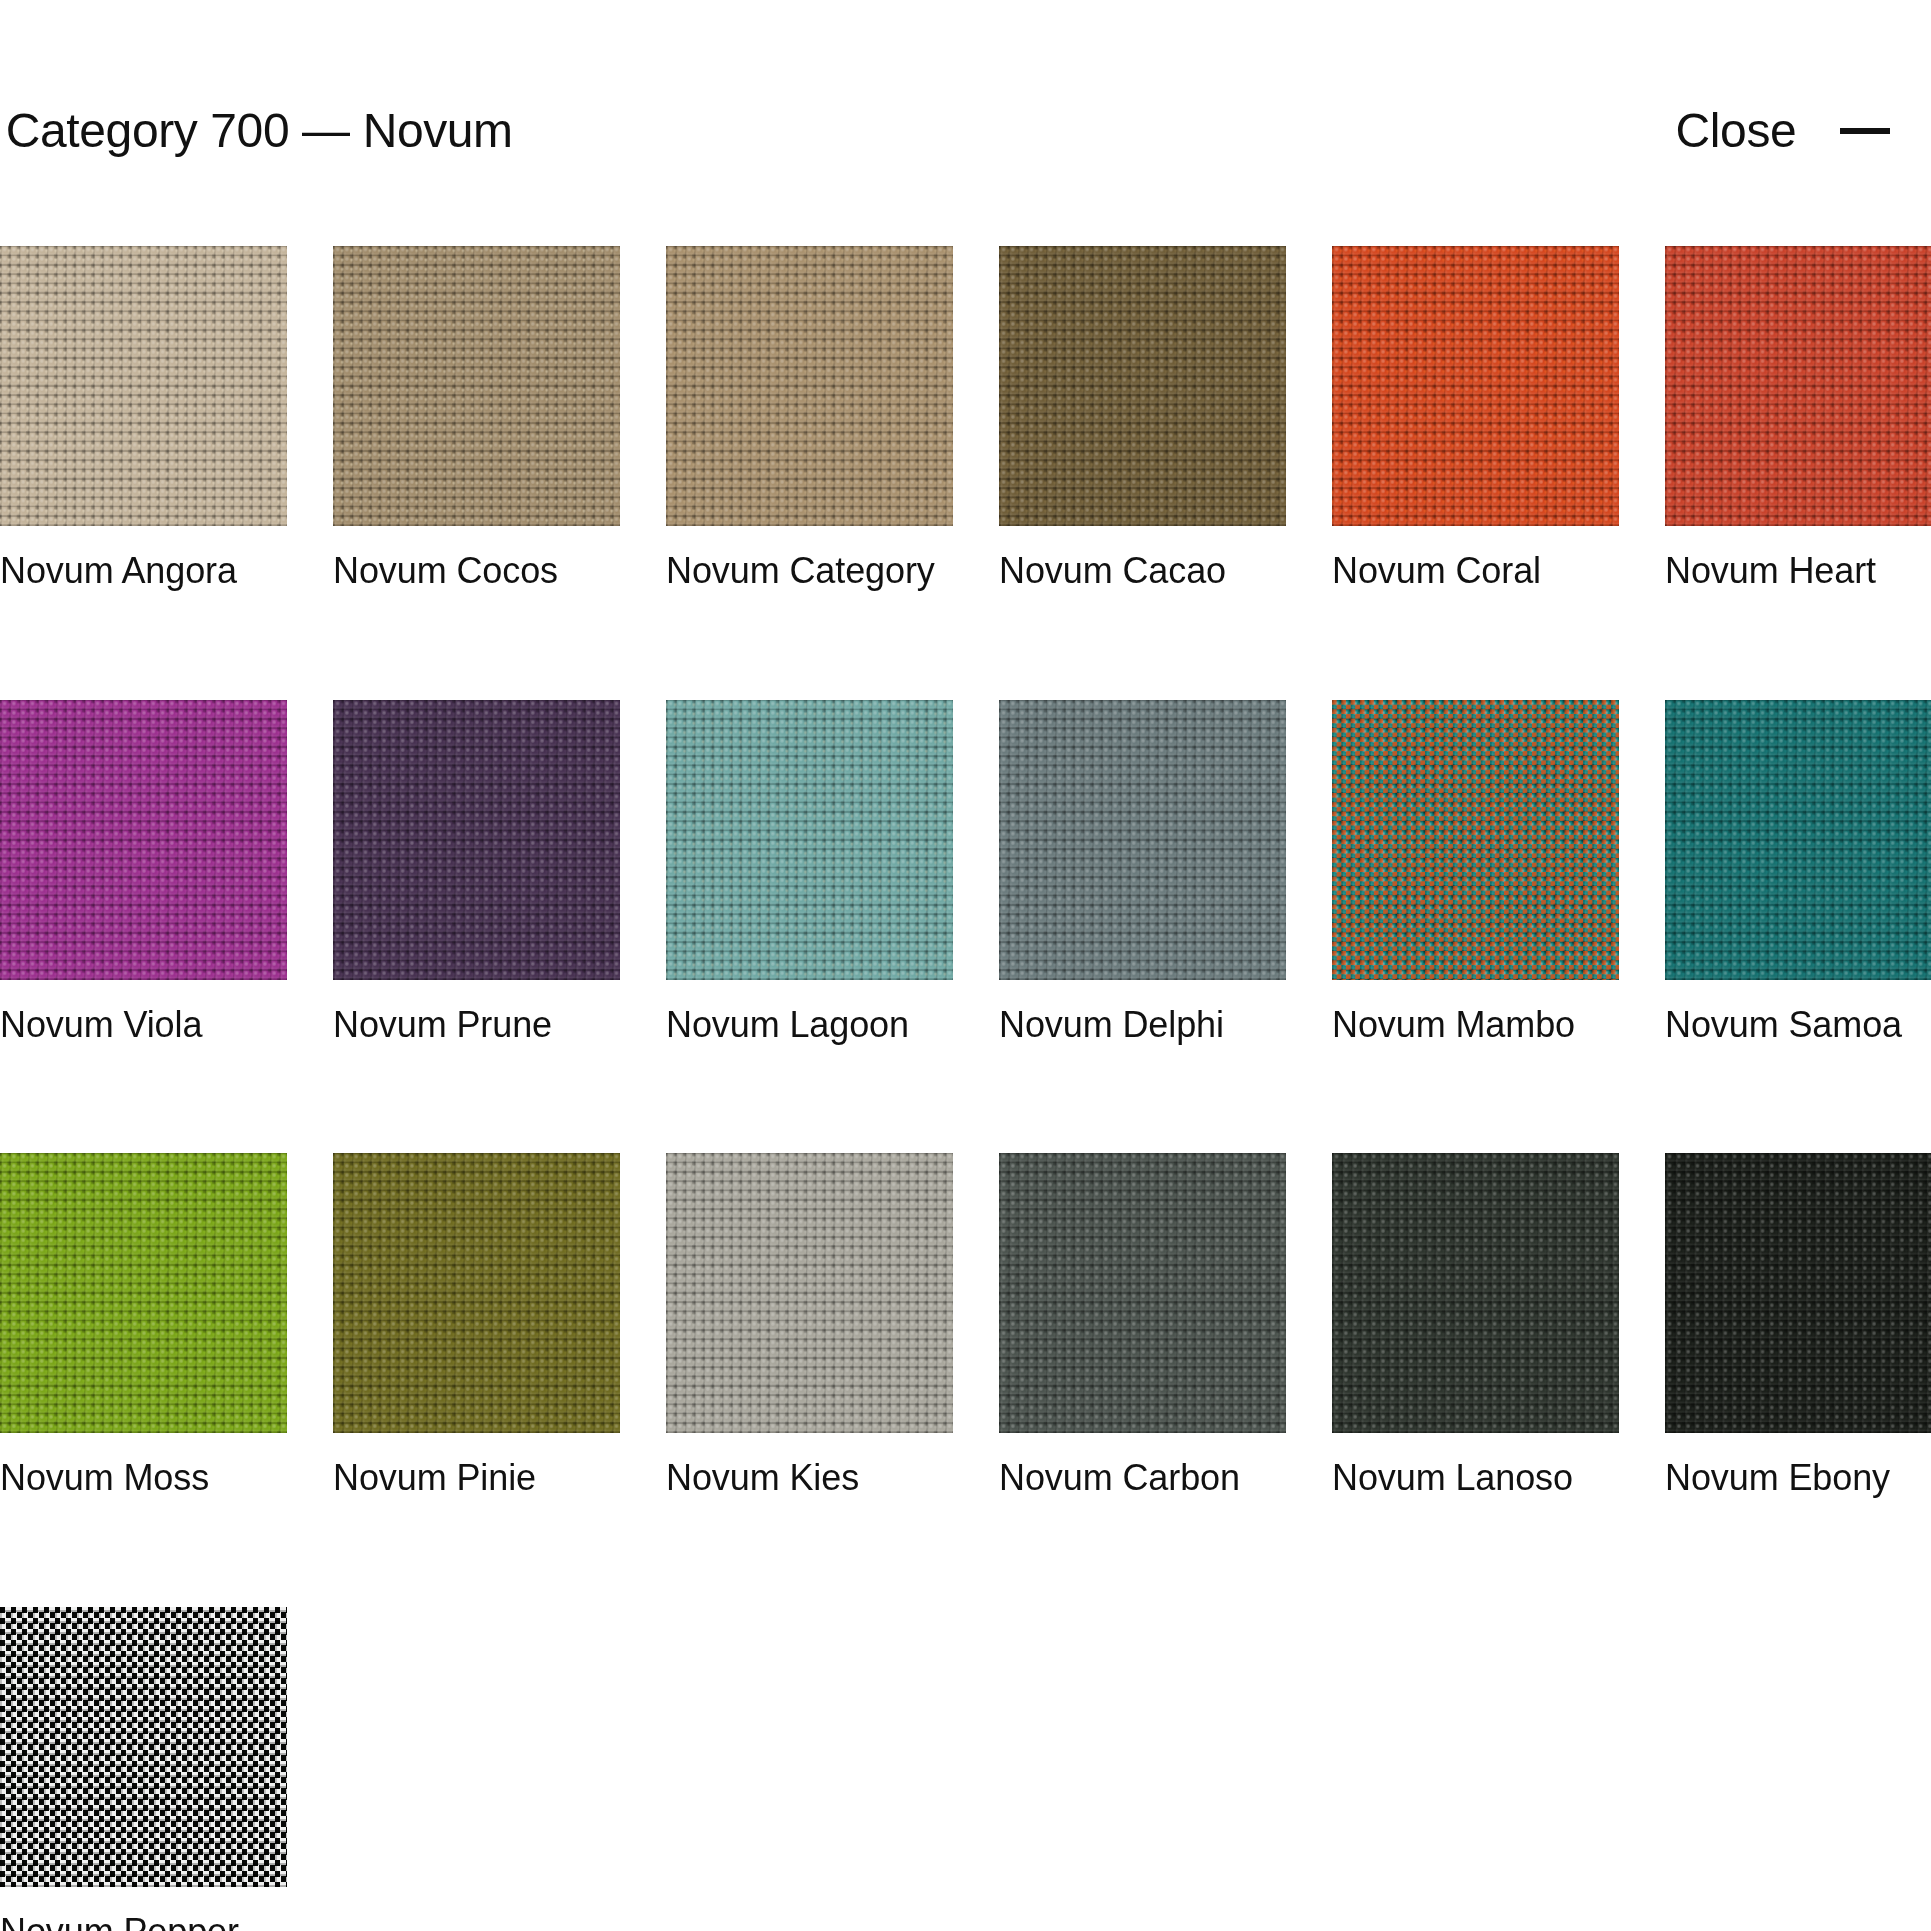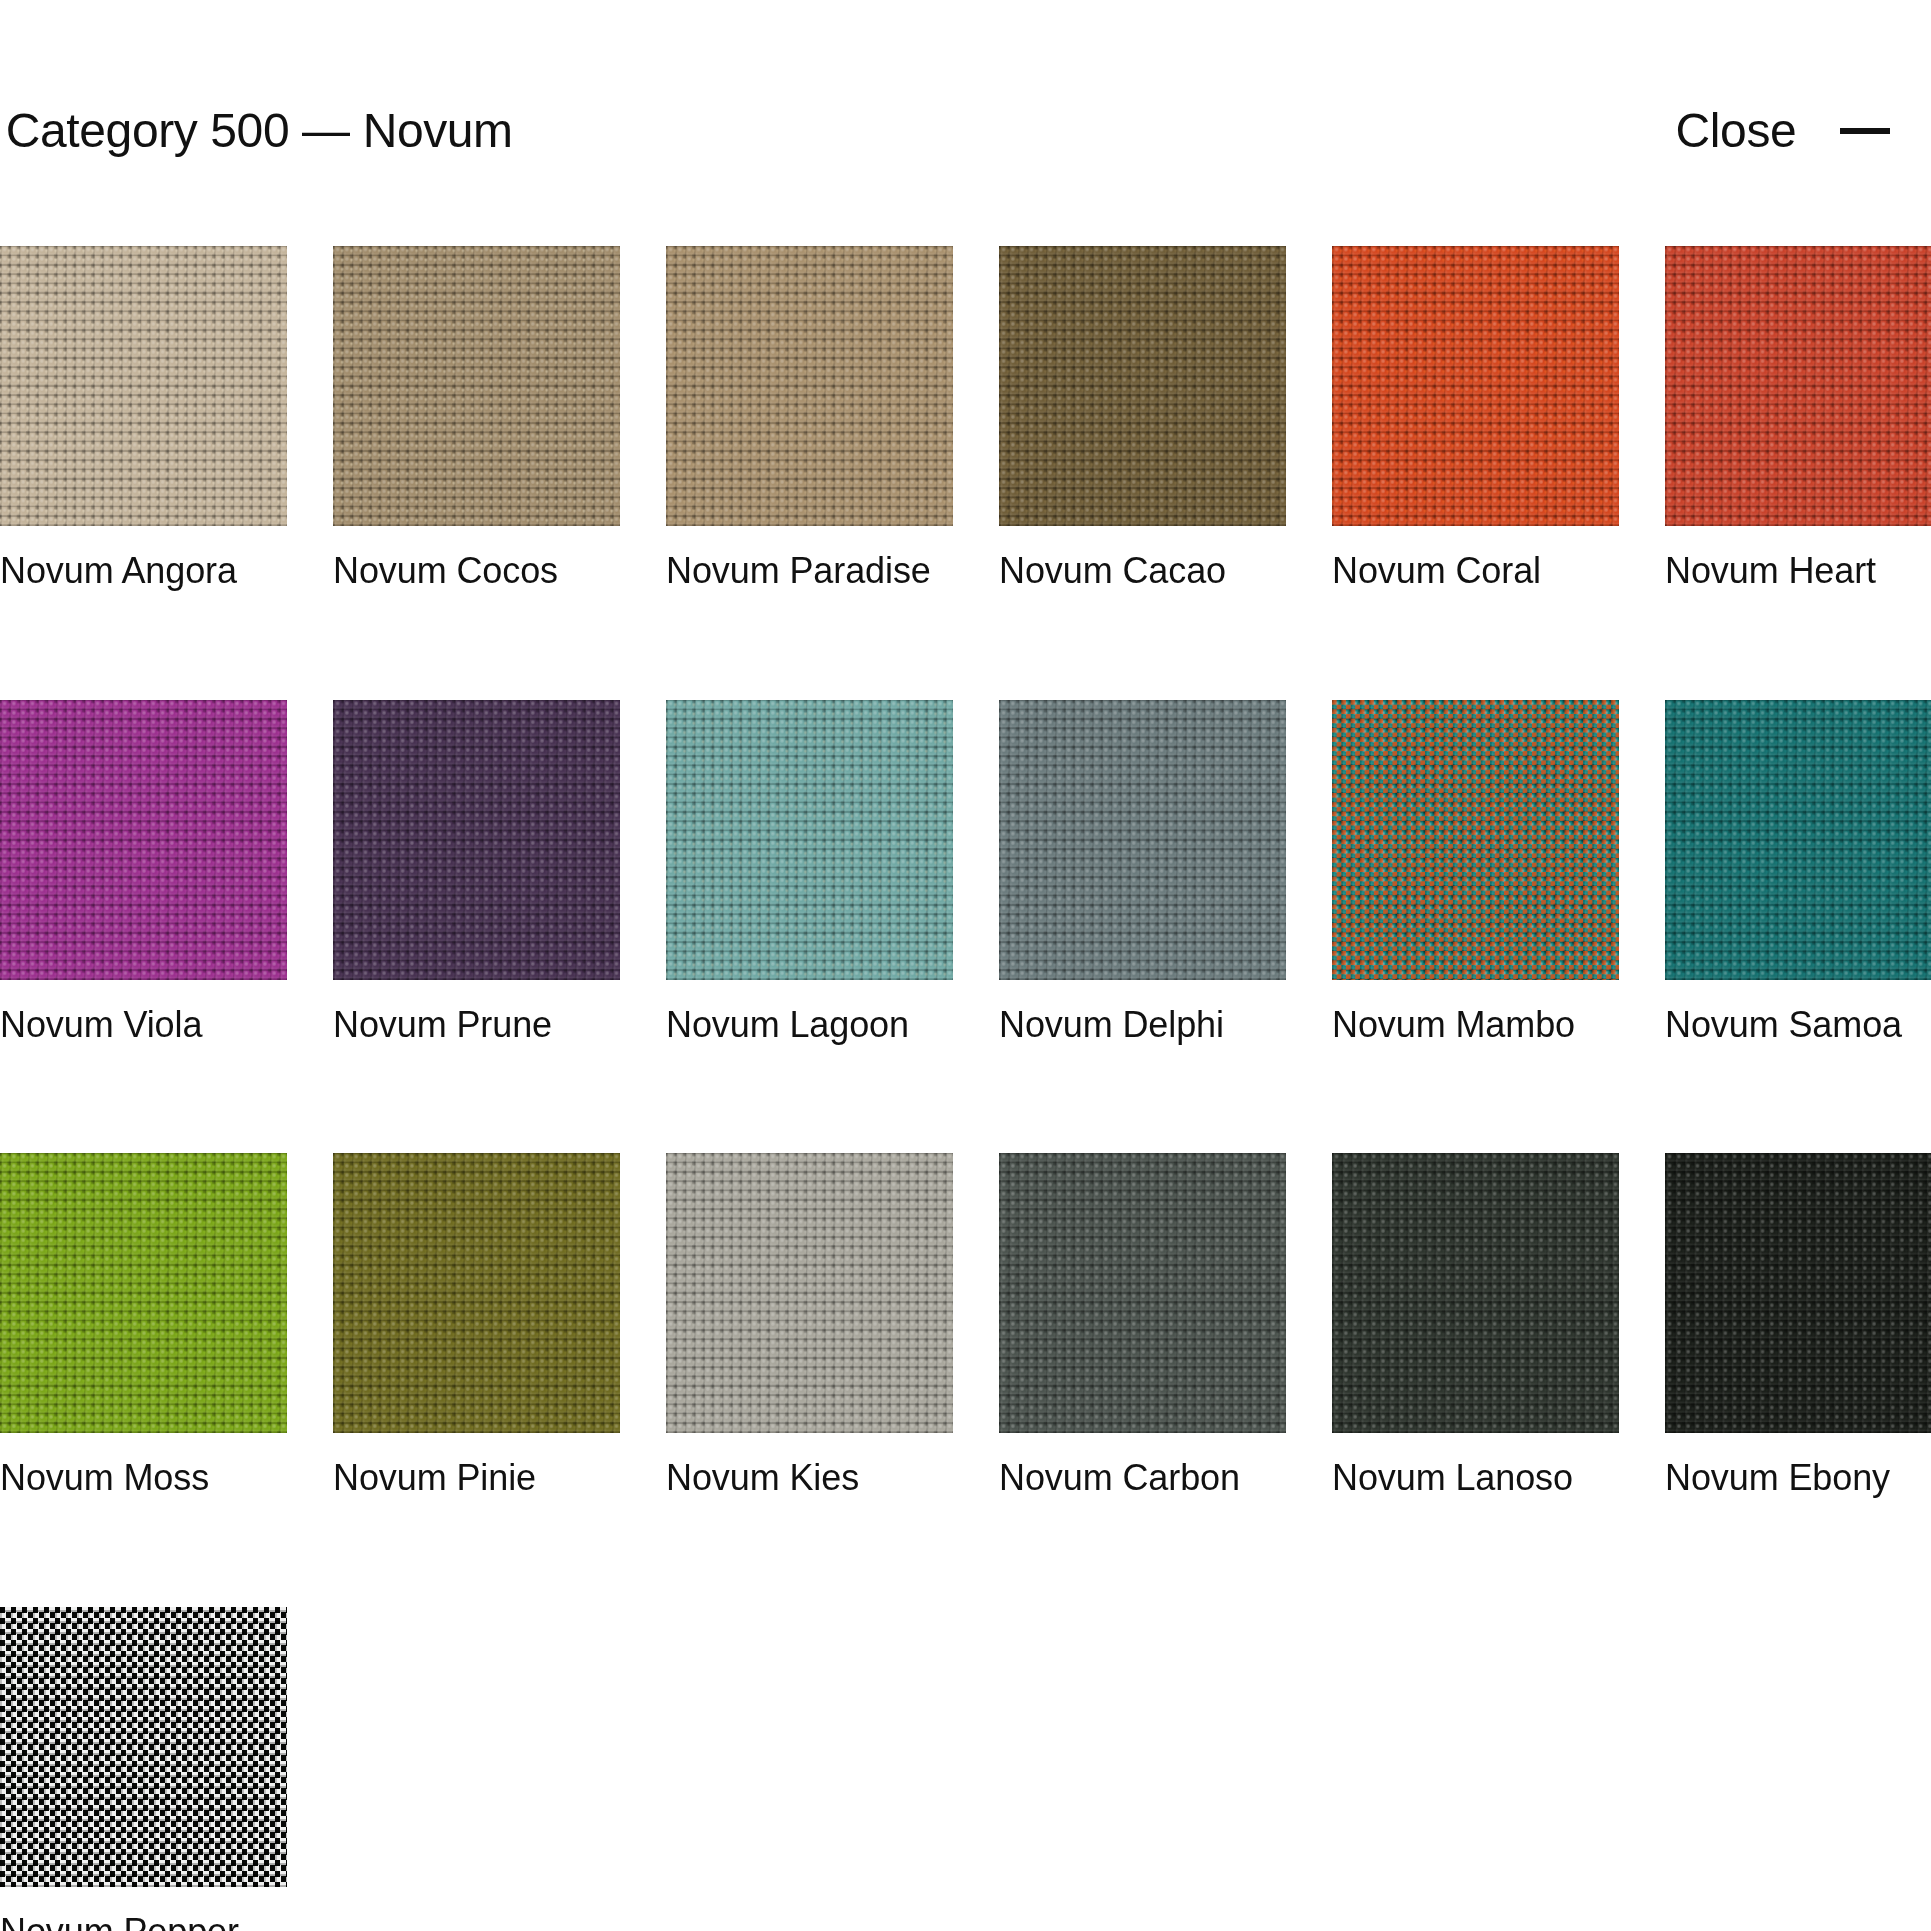--- a/index.html
+++ b/index.html
@@ -179,21 +179,21 @@
     white-space: nowrap;
     line-height: 1.1;
   }
 </style>
 </head>
 <body>
 
 <div id="app">
 
   <div class="header">
-    <h1 class="page-title">Category 500 — Novum</h1>
+    <h1 class="page-title">Category 700 — Novum</h1>
 
     <div class="close-group">
       <span class="close-label">Close</span>
       <span class="close-dash"></span>
     </div>
   </div>
 
   <div class="grid" id="swatch-grid">
       <div class="cell">
         <div class="swatch" style="background-color: rgb(195, 179, 154);">
@@ -204,21 +204,21 @@
       <div class="cell">
         <div class="swatch" style="background-color: rgb(160, 139, 106);">
           <span class="fleck" style="--fleck: #e6dcc0;"></span>
         </div>
         <div class="swatch-label">Novum Cocos</div>
       </div>
       <div class="cell">
         <div class="swatch" style="background-color: rgb(168, 144, 109);">
           <span class="fleck" style="--fleck: #c4ad86;"></span>
         </div>
-        <div class="swatch-label">Novum Paradise</div>
+        <div class="swatch-label">Novum Category</div>
       </div>
       <div class="cell">
         <div class="swatch" style="background-color: rgb(110, 92, 55);">
           <span class="fleck" style="--fleck: #8a7649;"></span>
         </div>
         <div class="swatch-label">Novum Cacao</div>
       </div>
       <div class="cell">
         <div class="swatch" style="background-color: rgb(212, 70, 30);">
           <span class="fleck" style="--fleck: #ef6a27;"></span>

